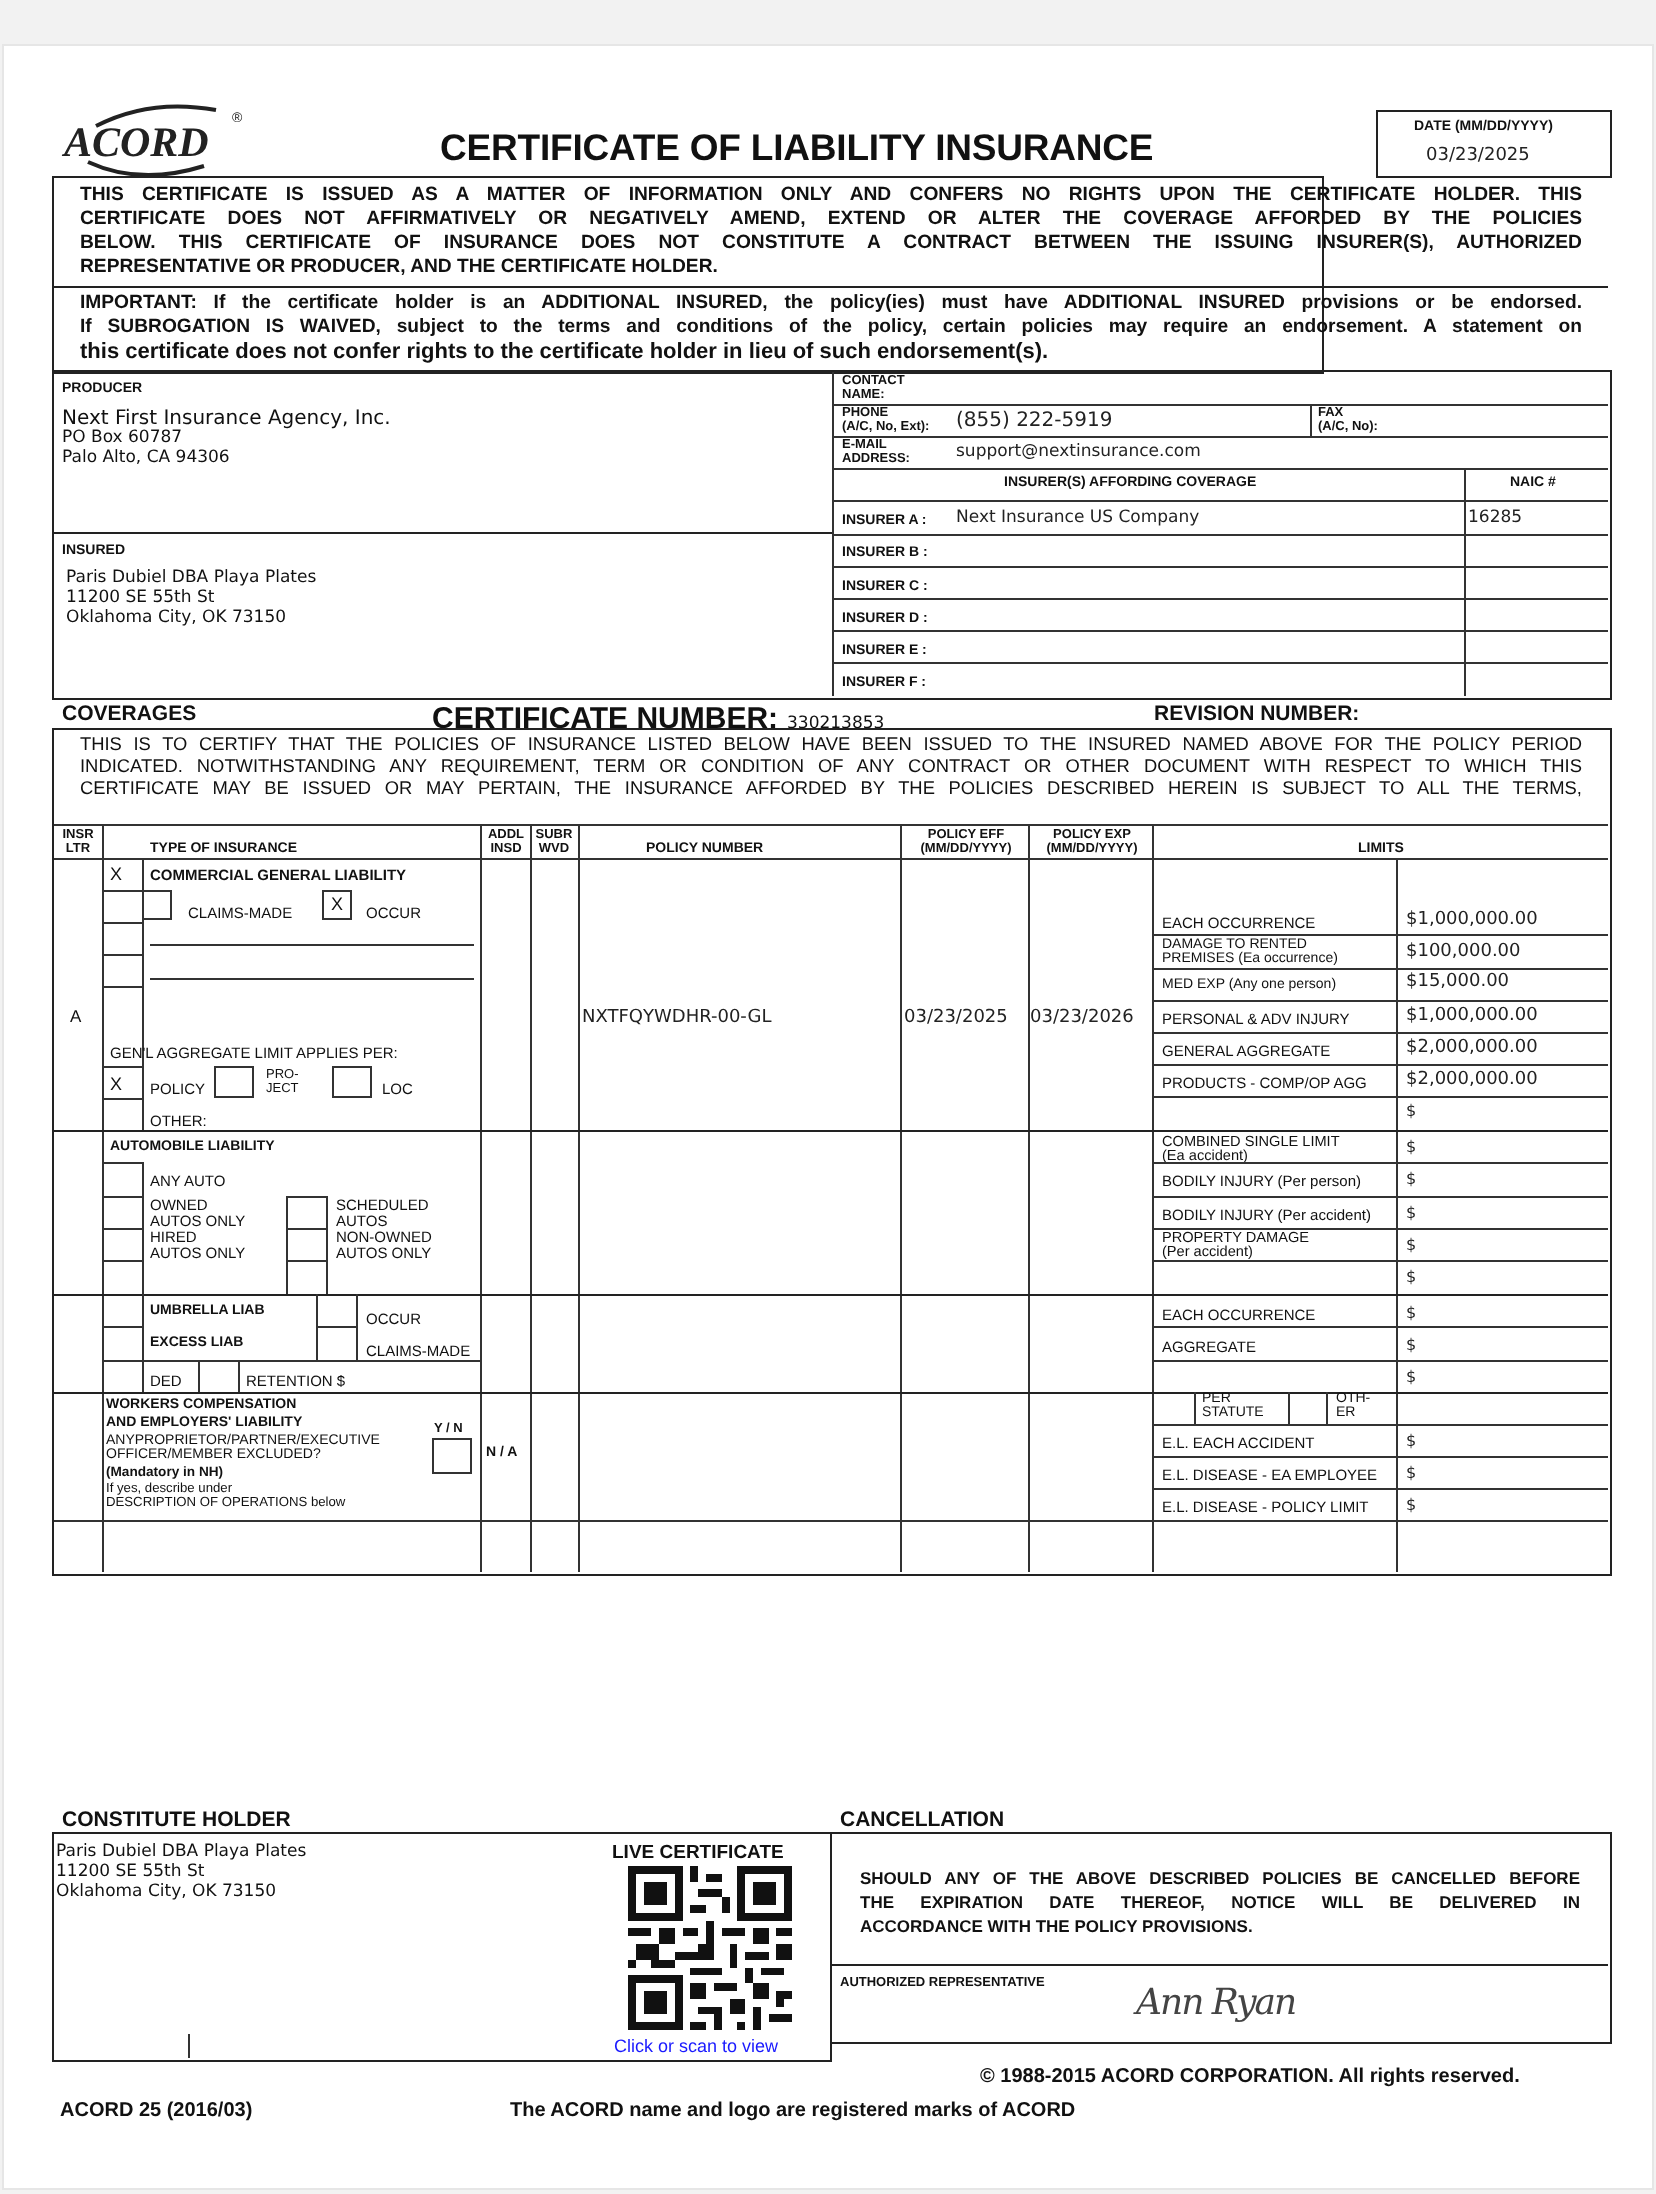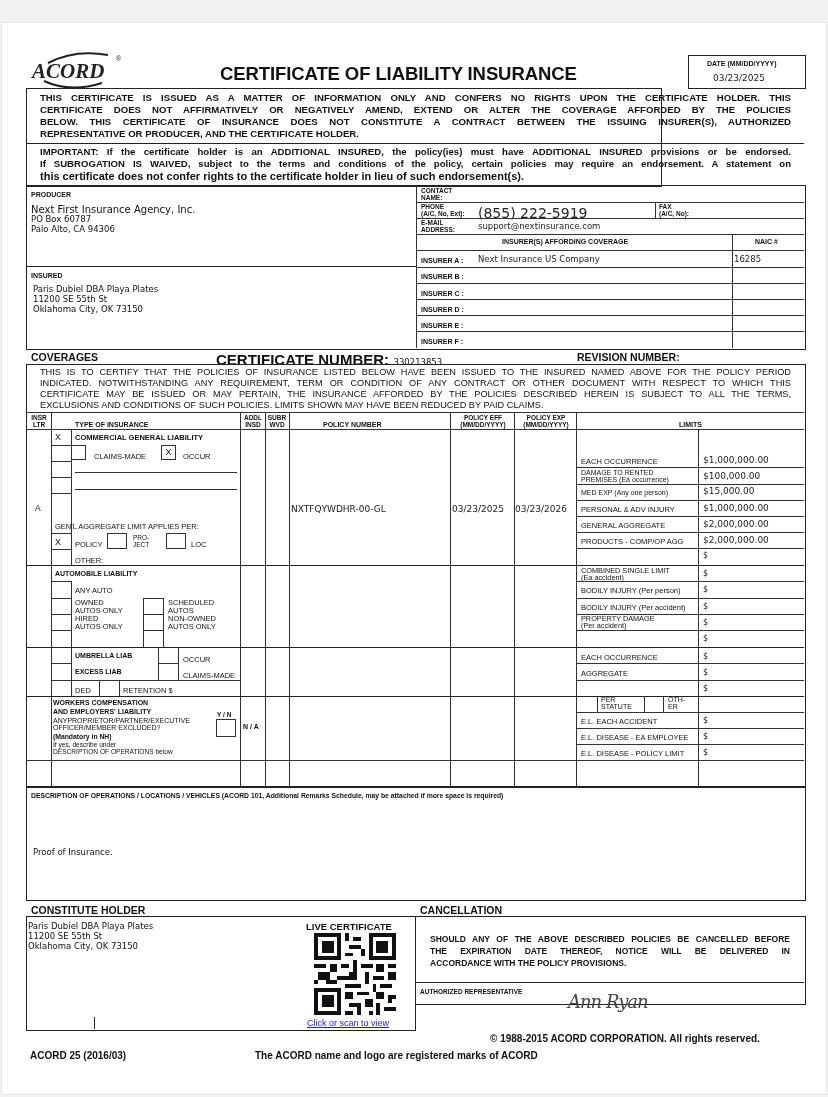--- a/index.html
+++ b/index.html
@@ -60,21 +60,21 @@
     <div class="abs sans" style="left:4px;top:38px;font-size:8.5px">Palo Alto, CA 94306</div>
 
     <div class="abs b" style="left:4px;top:86px;font-size:7px">INSURED</div>
     <div class="abs sans" style="left:6px;top:98px;font-size:8.5px">Paris Dubiel DBA Playa Plates</div>
     <div class="abs sans" style="left:6px;top:108px;font-size:8.5px">11200 SE 55th St</div>
     <div class="abs sans" style="left:6px;top:118px;font-size:8.5px">Oklahoma City, OK 73150</div>
 
     <div class="abs b xs" style="left:394px;top:2px"><span>CONTACT</span><br><span>NAME:</span></div>
     <div class="lh" style="left:389px;top:16px;width:388px"></div>
     <div class="abs b xs" style="left:394px;top:18px"><span>PHONE</span><br><span>(A/C, No, Ext):</span></div>
-    <div class="abs val" style="left:451px;top:19px;font-size:14px">(855) 222-5919</div>
+    <div class="abs val" style="left:451px;top:19px;font-size:10px">(855) 222-5919</div>
     <div class="lv" style="left:628px;top:16px;height:16px"></div>
     <div class="abs b xs" style="left:632px;top:18px"><span>FAX</span><br><span>(A/C, No):</span></div>
     <div class="lh" style="left:389px;top:32px;width:388px"></div>
     <div class="abs b xs" style="left:394px;top:34px"><span>E-MAIL</span><br><span>ADDRESS:</span></div>
     <div class="abs val" style="left:451px;top:35px;font-size:8.5px">support@nextinsurance.com</div>
     <div class="lh" style="left:389px;top:48px;width:388px"></div>
 
     <div class="abs b" style="left:475px;top:52px;font-size:7px">INSURER(S) AFFORDING COVERAGE</div>
     <div class="abs b" style="left:728px;top:52px;font-size:7px">NAIC #</div>
     <div class="lv" style="left:705px;top:48px;height:114px"></div>
@@ -99,21 +99,20 @@
   <div class="abs" style="left:214px;top:328px">
     <span class="b" style="font-size:15px">CERTIFICATE NUMBER:</span>
     <span class="sans" style="font-size:8.5px">330213853</span>
   </div>
   <div class="abs b" style="left:575px;top:328px;font-size:10.5px">REVISION NUMBER:</div>
 
   <div class="bx" style="left:24px;top:341px;width:780px;height:424px">
     <div class="abs just" style="left:13px;top:2px;width:751px;font-size:9.2px">THIS IS TO CERTIFY THAT THE POLICIES OF INSURANCE LISTED BELOW HAVE BEEN ISSUED TO THE INSURED NAMED ABOVE FOR THE POLICY PERIOD</div>
     <div class="abs just" style="left:13px;top:13px;width:751px;font-size:9.2px">INDICATED.  NOTWITHSTANDING ANY REQUIREMENT, TERM OR CONDITION OF ANY CONTRACT OR OTHER DOCUMENT WITH RESPECT TO WHICH THIS</div>
     <div class="abs just" style="left:13px;top:24px;width:751px;font-size:9.2px">CERTIFICATE MAY BE ISSUED OR MAY PERTAIN, THE INSURANCE AFFORDED BY THE POLICIES DESCRIBED HEREIN IS SUBJECT TO ALL THE TERMS,</div>
-    <div class="abs" style="left:13px;top:35px;font-size:9.2px">EXCLUSIONS AND CONDITIONS OF SUCH POLICIES. LIMITS SHOWN MAY HAVE BEEN REDUCED BY PAID CLAIMS.</div>
 
     <div class="lh" style="left:0;top:47px;width:777px"></div>
 
     <div class="abs b xs" style="left:2px;top:50px;text-align:center;width:20px"><span>INSR</span><br><span>LTR</span></div>
     <div class="abs b" style="left:48px;top:56px;font-size:7px">TYPE OF INSURANCE</div>
     <div class="abs b xs" style="left:214px;top:50px;text-align:center;width:24px"><span>ADDL</span><br><span>INSD</span></div>
     <div class="abs b xs" style="left:238px;top:50px;text-align:center;width:24px"><span>SUBR</span><br><span>WVD</span></div>
     <div class="abs b" style="left:296px;top:56px;font-size:7px">POLICY NUMBER</div>
     <div class="abs b xs" style="left:424px;top:50px;text-align:center;width:64px"><span>POLICY EFF</span><br><span>(MM/DD/YYYY)</span></div>
     <div class="abs b xs" style="left:487px;top:50px;text-align:center;width:64px"><span>POLICY EXP</span><br><span>(MM/DD/YYYY)</span></div>
@@ -255,24 +254,20 @@
     <div class="lh" style="left:549px;top:363px;width:228px"></div>
     <div class="abs sm" style="left:554px;top:368px">E.L. DISEASE - EA EMPLOYEE</div>
     <div class="abs val" style="left:676px;top:367px;font-size:8px">$</div>
     <div class="lh" style="left:549px;top:379px;width:228px"></div>
     <div class="abs sm" style="left:554px;top:384px">E.L. DISEASE - POLICY LIMIT</div>
     <div class="abs val" style="left:676px;top:383px;font-size:8px">$</div>
 
     <div class="lh" style="left:0;top:395px;width:777px"></div>
   </div>
 
-  <div class="bx" style="left:24px;top:763px;width:780px;height:115px">
-    <div class="abs b" style="left:4px;top:5px;font-size:6.8px">DESCRIPTION OF OPERATIONS / LOCATIONS / VEHICLES  (ACORD 101, Additional Remarks Schedule, may be attached if more space is required)</div>
-    <div class="abs sans" style="left:6px;top:60px;font-size:8.5px">Proof of Insurance.</div>
-  </div>
 
   <div class="abs b" style="left:29px;top:881px;font-size:10.5px">CONSTITUTE HOLDER</div>
   <div class="abs b" style="left:418px;top:881px;font-size:10.5px">CANCELLATION</div>
 
   <div class="bx" style="left:24px;top:893px;width:390px;height:115px">
     <div class="abs sans" style="left:1px;top:4px;font-size:8.5px">Paris Dubiel DBA Playa Plates</div>
     <div class="abs sans" style="left:1px;top:14px;font-size:8.5px">11200 SE 55th St</div>
     <div class="abs sans" style="left:1px;top:24px;font-size:8.5px">Oklahoma City, OK 73150</div>
     <div class="lv" style="left:67px;top:100px;height:12px"></div>
     <div class="abs b" style="left:279px;top:4px;font-size:9.5px">LIVE CERTIFICATE</div>
@@ -321,24 +316,24 @@
             <rect x="16" y="18" width="1" height="3"></rect>
             <rect x="18" y="19" width="3" height="1"></rect>
             <rect x="8" y="20" width="2" height="1"></rect>
           <rect x="11" y="19" width="1" height="2"></rect>
             <rect x="14" y="20" width="1" height="1"></rect>
             <rect x="19" y="17" width="1" height="1"></rect>
             <rect x="3" y="10" width="1" height="3"></rect>
         </g>
       </svg>
     </div>
-    <div class="abs" style="left:280px;top:101px;font-size:9px;color:#1a1aff;text-decoration:underline">Click or scan to view</div>
-  </div>
-
-  <div class="bx" style="left:413px;top:893px;width:391px;height:89px">
+    <div class="abs" style="left:280px;top:101px;font-size:9px;color:#1a1aff;">Click or scan to view</div>
+  </div>
+
+  <div class="bx" style="left:413px;top:893px;width:391px;height:106px">
     <div class="abs b just" style="left:14px;top:17px;width:360px;font-size:8.5px">SHOULD ANY OF THE ABOVE DESCRIBED POLICIES BE CANCELLED BEFORE</div>
     <div class="abs b just" style="left:14px;top:29px;width:360px;font-size:8.5px">THE  EXPIRATION  DATE  THEREOF,  NOTICE  WILL  BE  DELIVERED  IN</div>
     <div class="abs b" style="left:14px;top:41px;font-size:8.5px">ACCORDANCE WITH THE POLICY PROVISIONS.</div>
     <div class="lh" style="left:0;top:65px;width:388px;border-top:1.5px solid #222"></div>
     <div class="abs b" style="left:4px;top:71px;font-size:6.5px">AUTHORIZED REPRESENTATIVE</div>
     <div class="abs" style="left:152px;top:74px;font-family:'DejaVu Serif',serif;font-style:italic;font-size:18px;color:#444;letter-spacing:-1px">Ann Ryan</div>
   </div>
 
   <div class="abs b" style="left:488px;top:1010px;font-size:10px">© 1988-2015 ACORD CORPORATION.  All rights reserved.</div>
   <div class="abs b" style="left:28px;top:1027px;font-size:10px">ACORD 25 (2016/03)</div>

